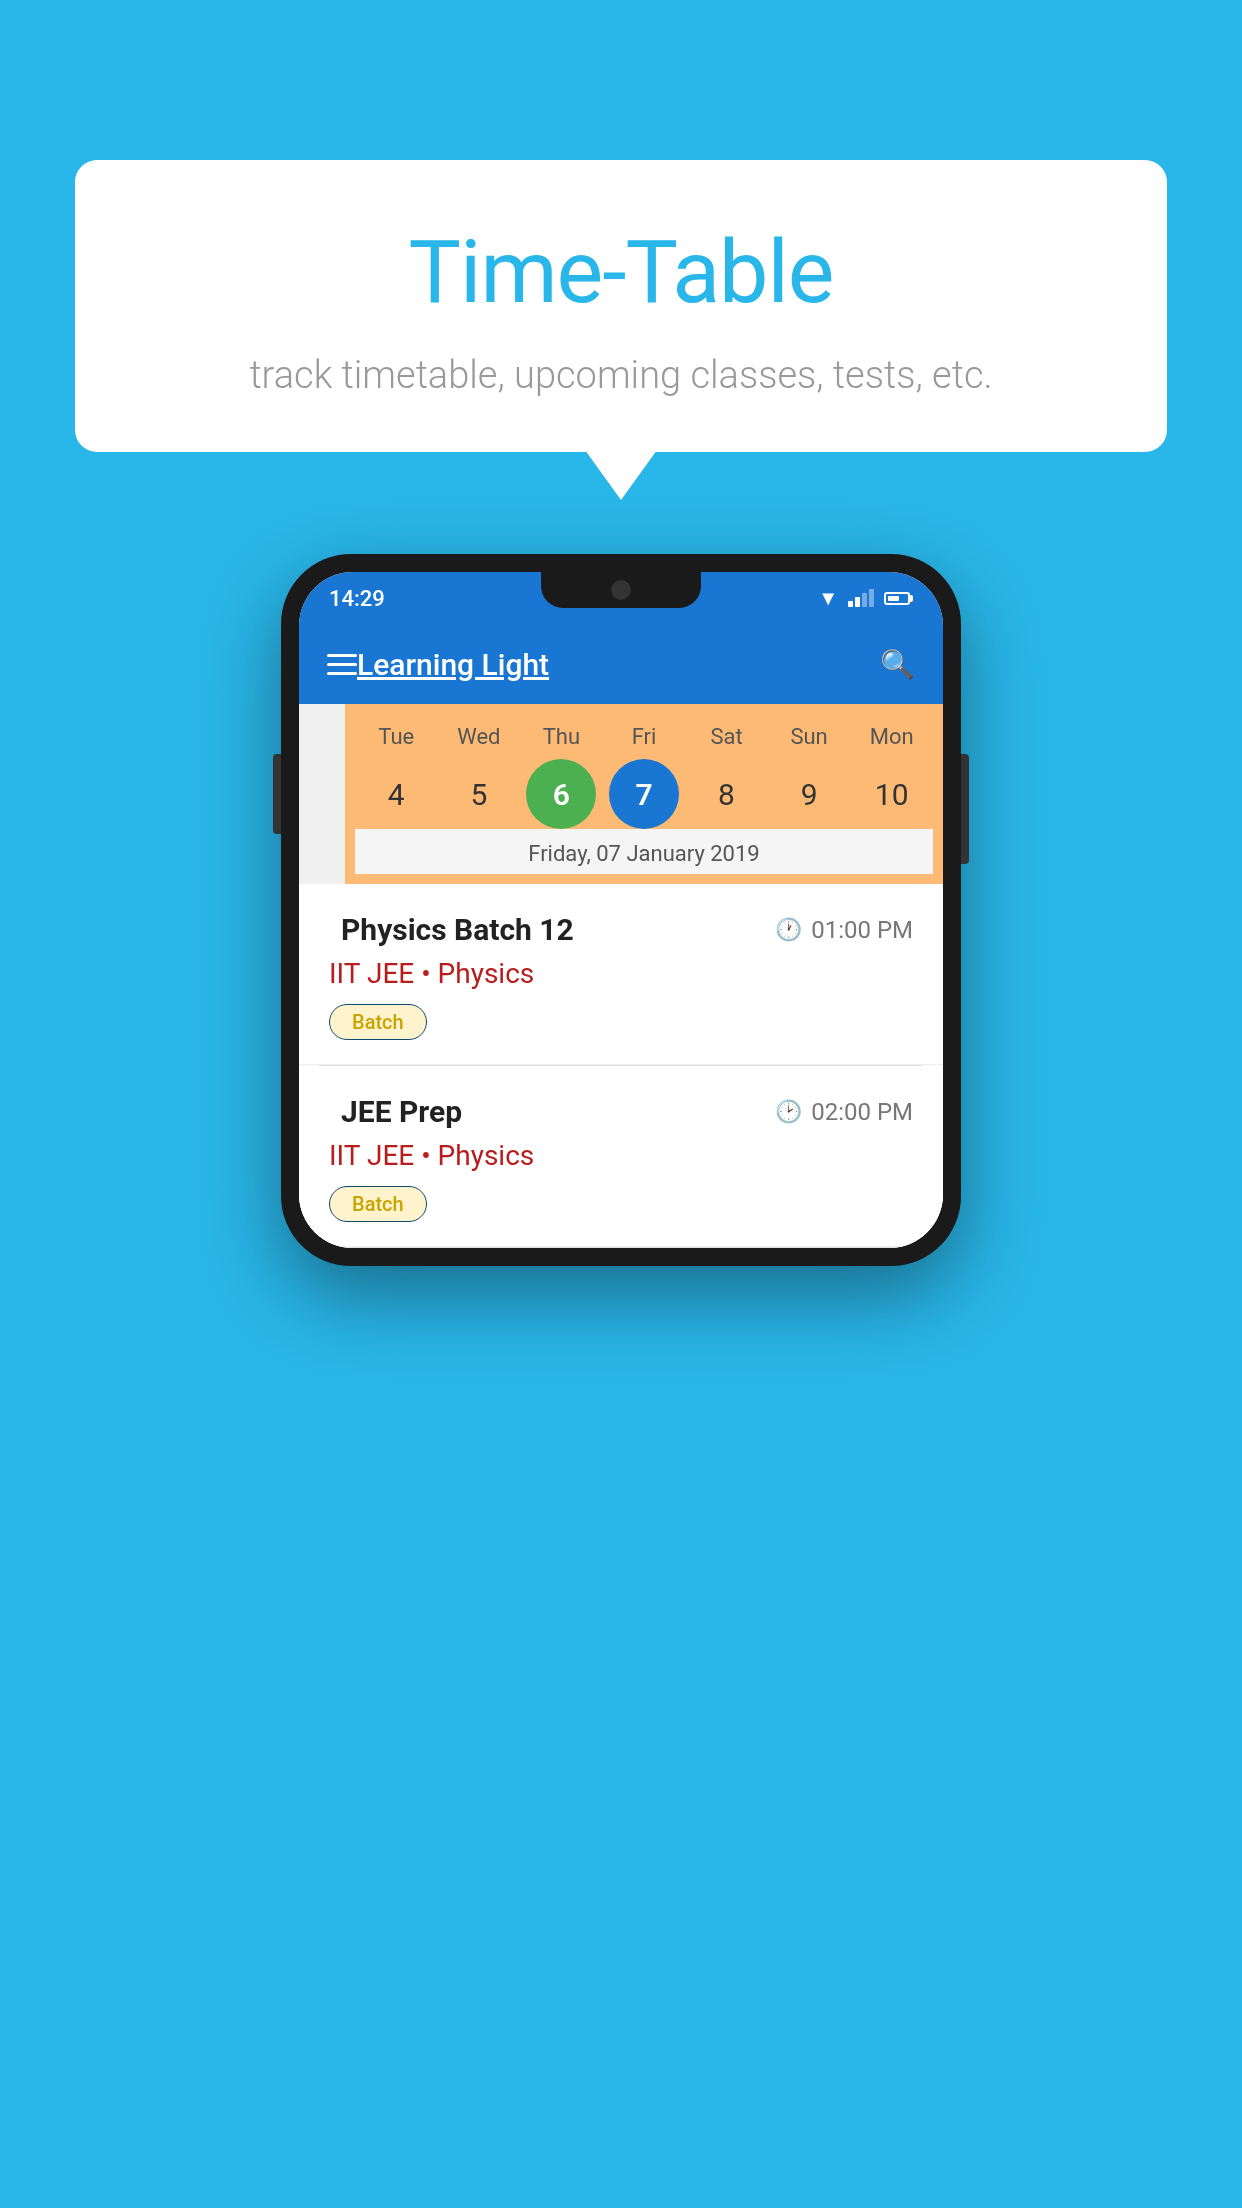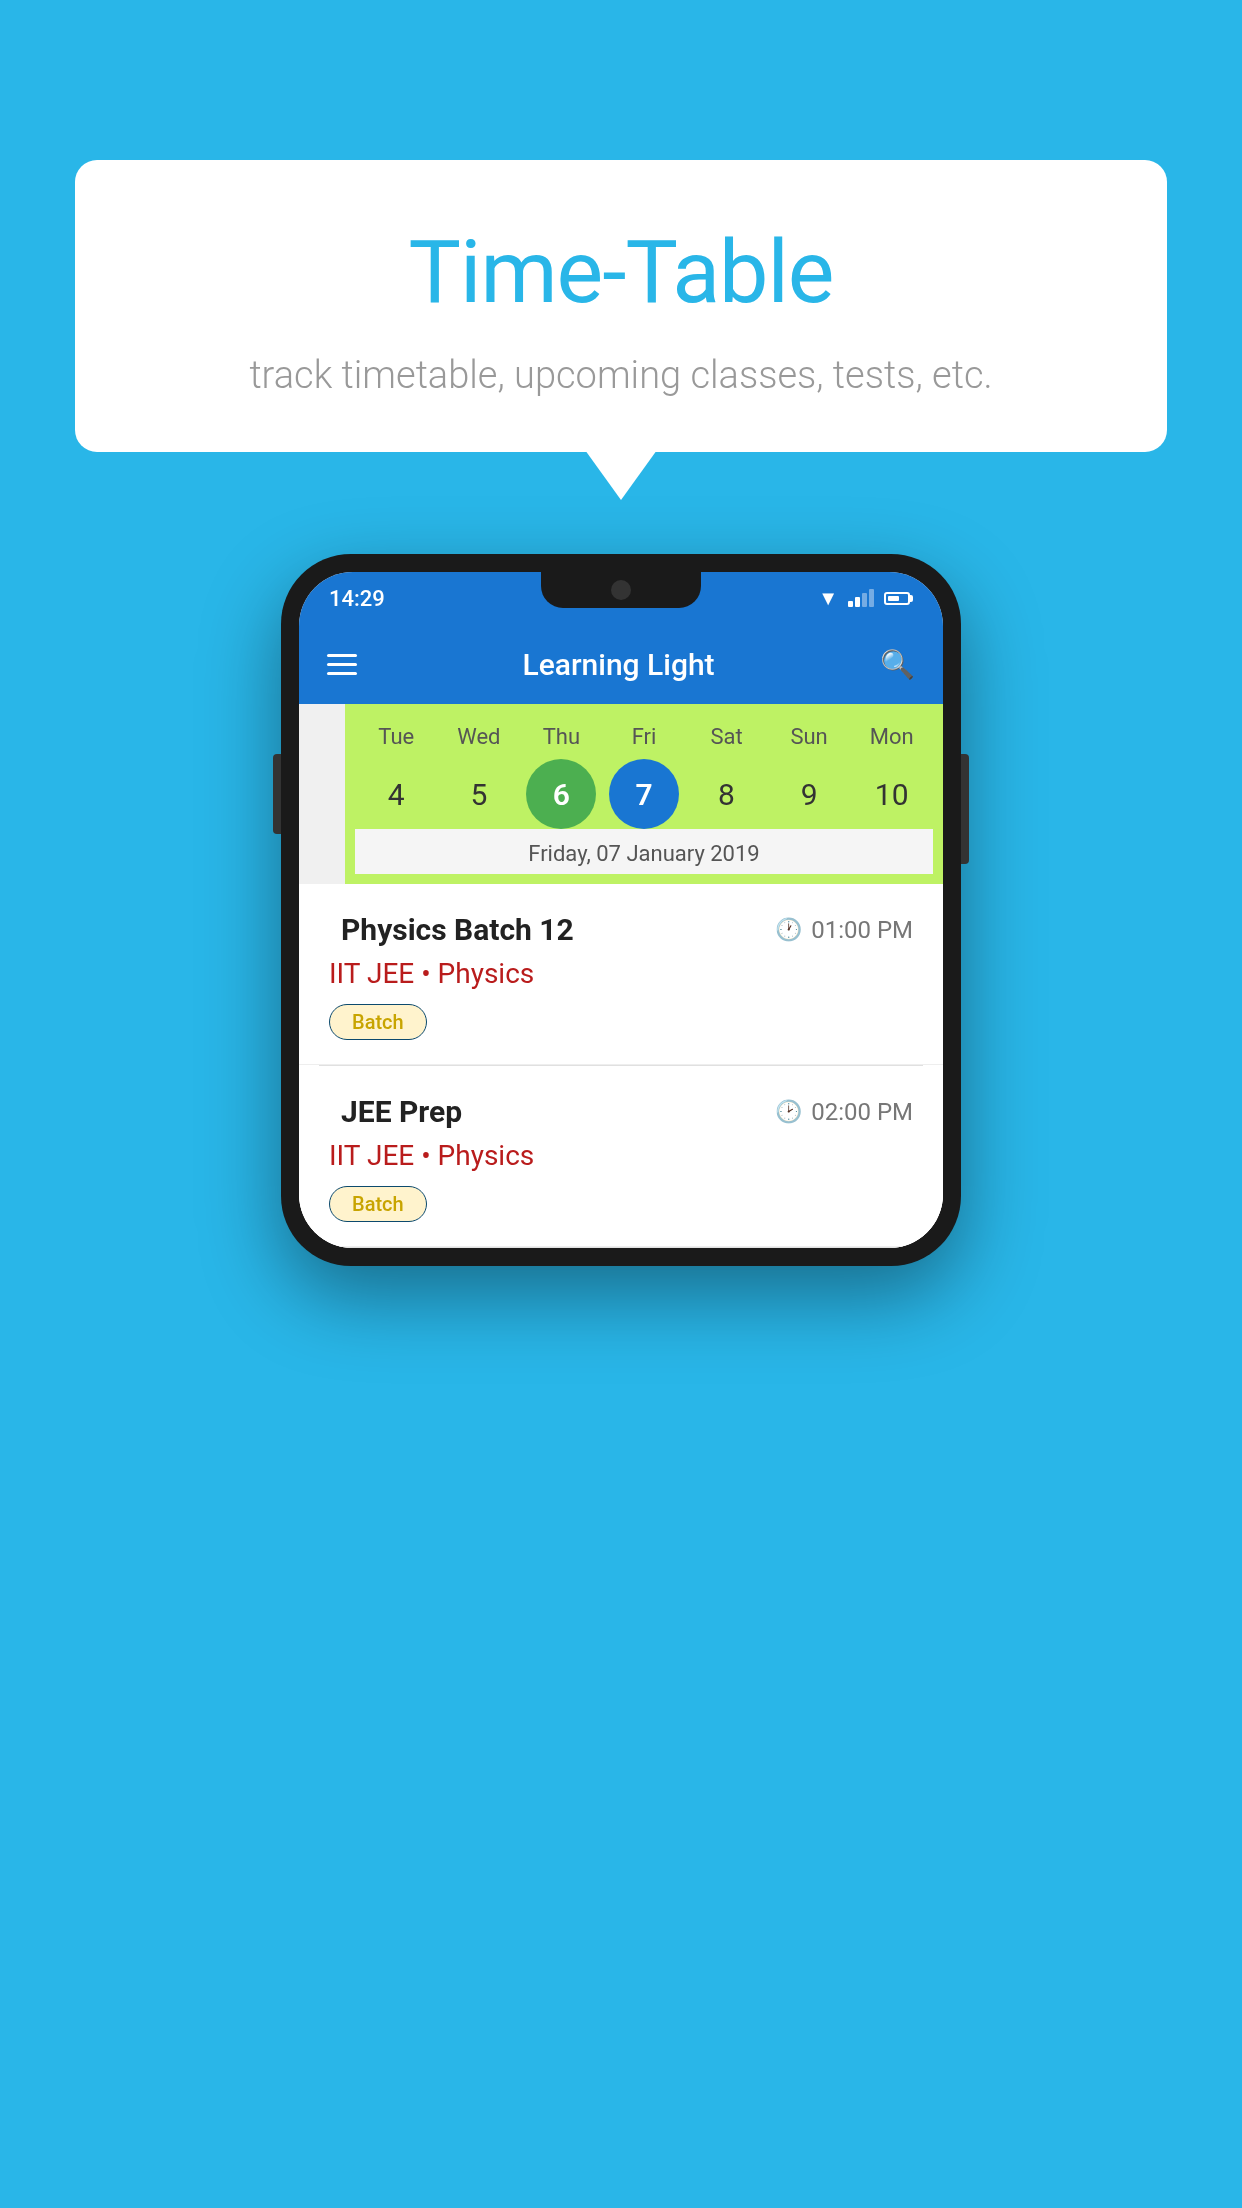--- a/index.html
+++ b/index.html
@@ -171,31 +171,31 @@
       height: 3px;
       background: white;
       border-radius: 2px;
     }
 
     .app-title {
       color: white;
       font-size: 30px;
       font-weight: 500;
       flex: 1;
-      text-align: center;
+      text-decoration: underline;
     }
 
     .search-icon {
       color: white;
       font-size: 28px;
     }
 
     
     .calendar-strip {
-      background: #bef264;
+      background: #fdba74;
       padding: 20px 10px 10px;
       margin-left: 46px;
     }
 
     .day-names-row {
       display: flex;
       justify-content: space-around;
       margin-bottom: 10px;
     }
 

